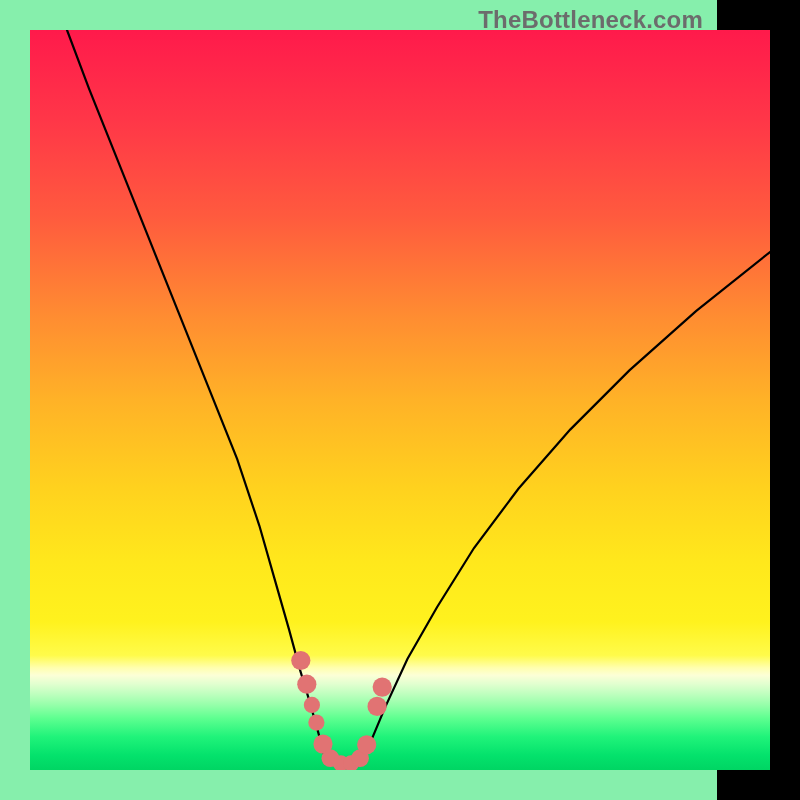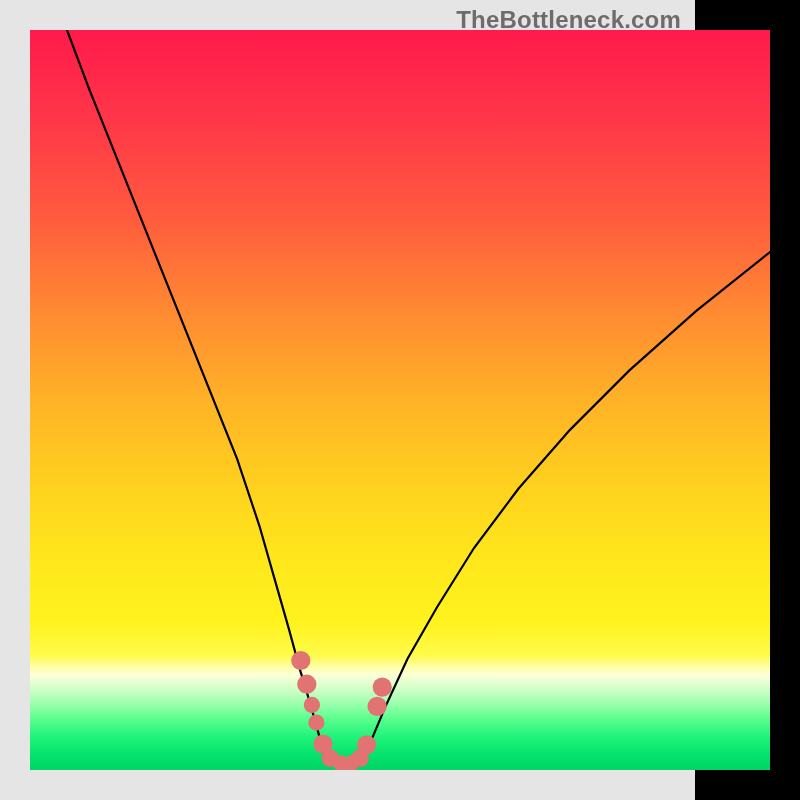--- a/index.html
+++ b/index.html
@@ -10,21 +10,22 @@
     background: #000;
     overflow: hidden;
     font-family: Arial, Helvetica, sans-serif;
   }
   .frame {
     position: absolute;
     left: 0;
     top: 0;
     width: 695px;
     height: 800px;
-    background: #e5e5e5;
+    background: #86efac;
+    padding-left: 22px;
   }
   .plot-area {
     position: absolute;
     left: 30px;
     top: 30px;
     width: 740px;
     height: 740px;
     overflow: hidden;
   }
   .watermark {

